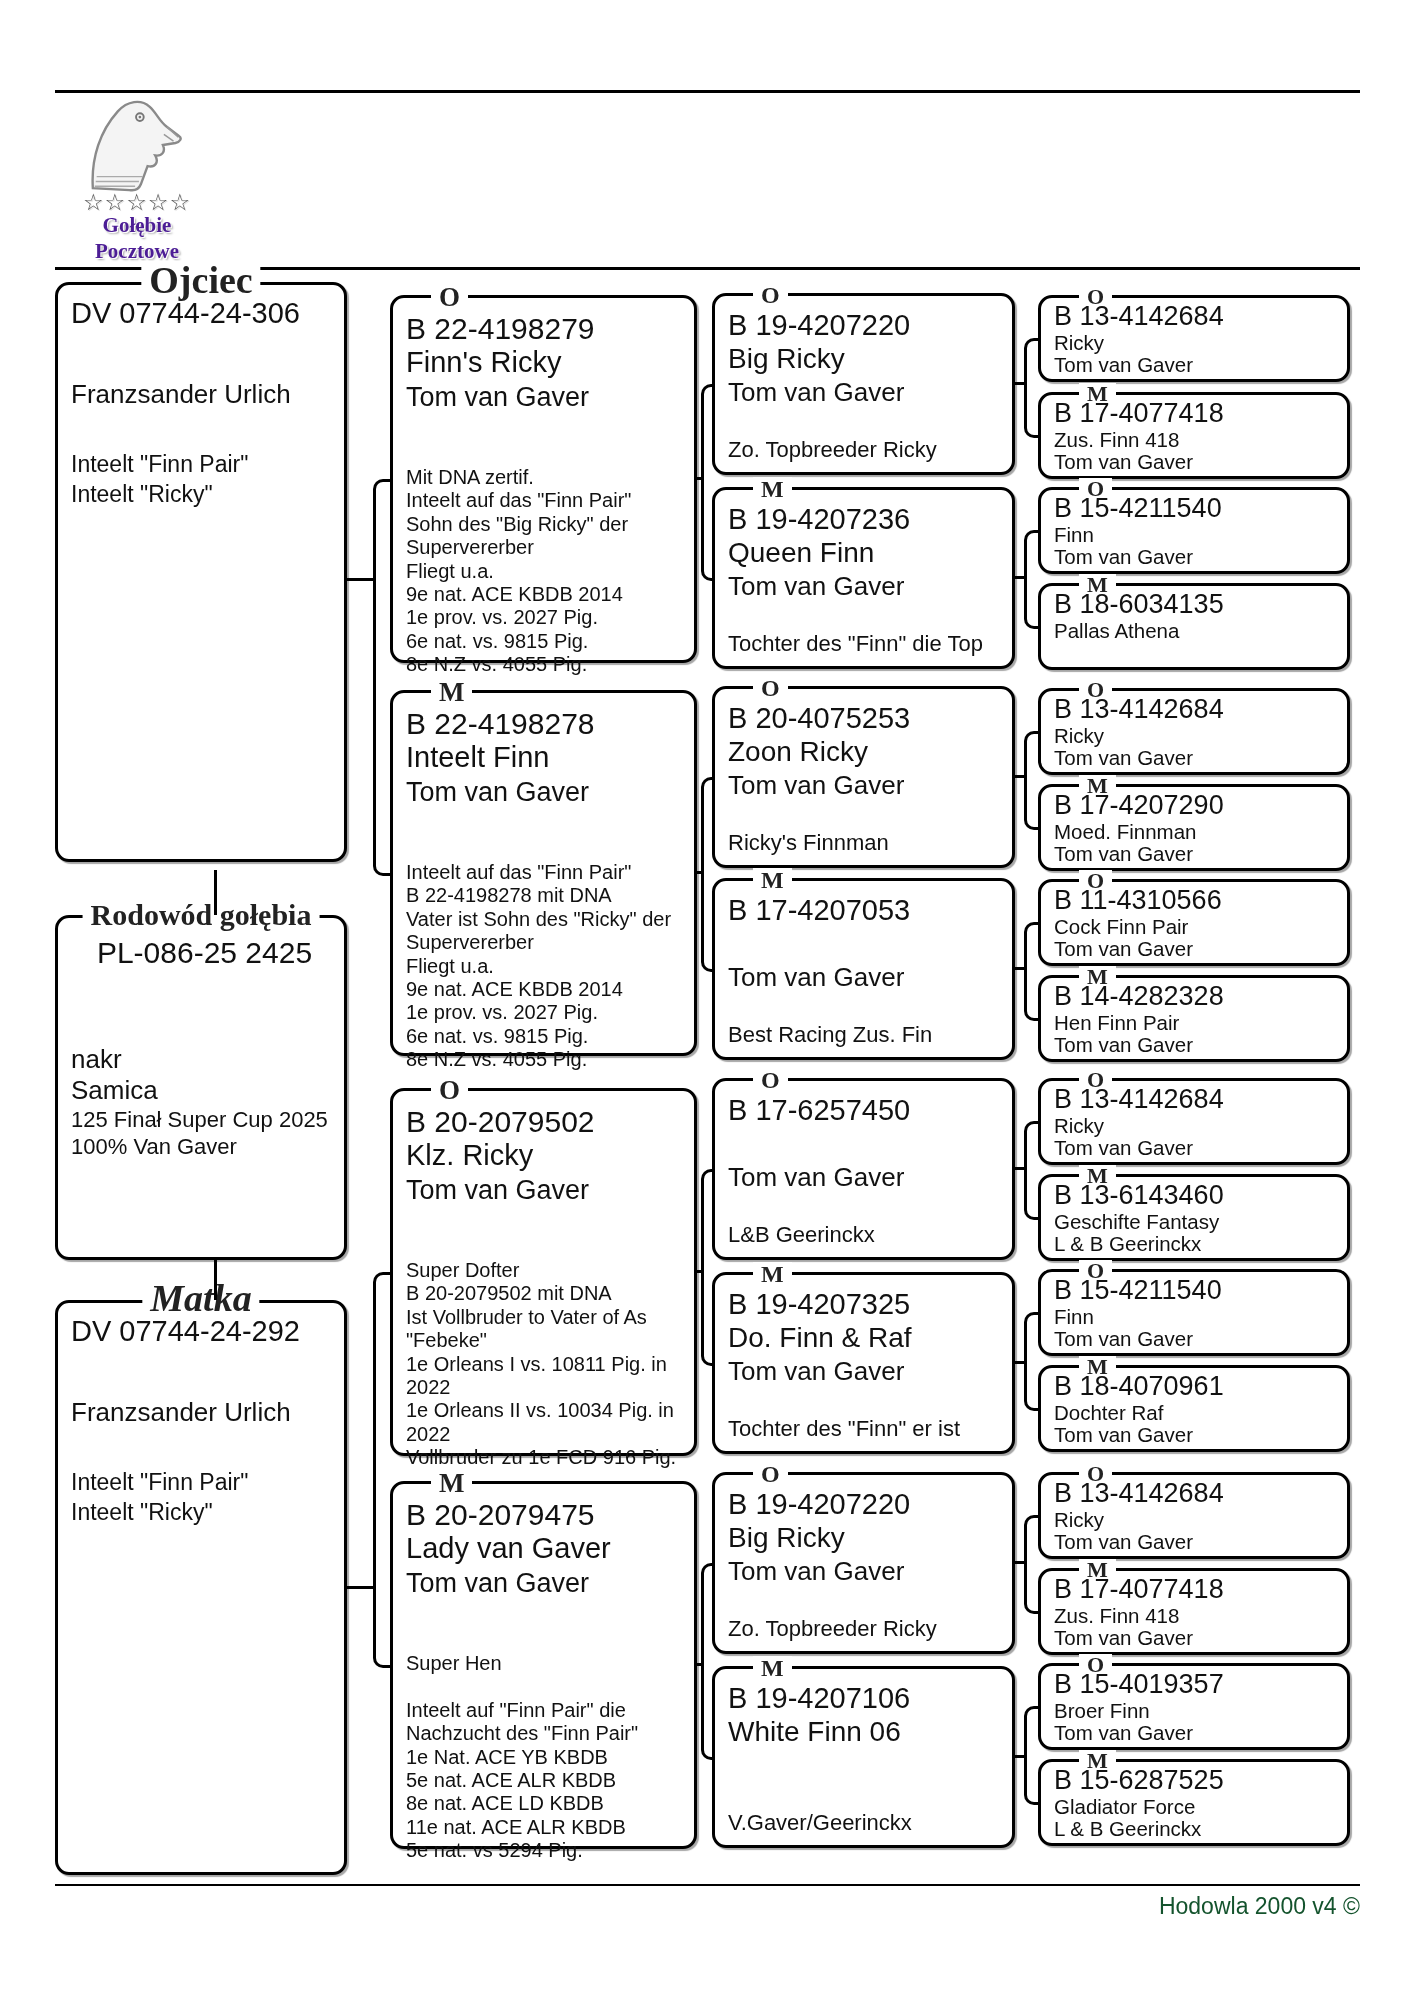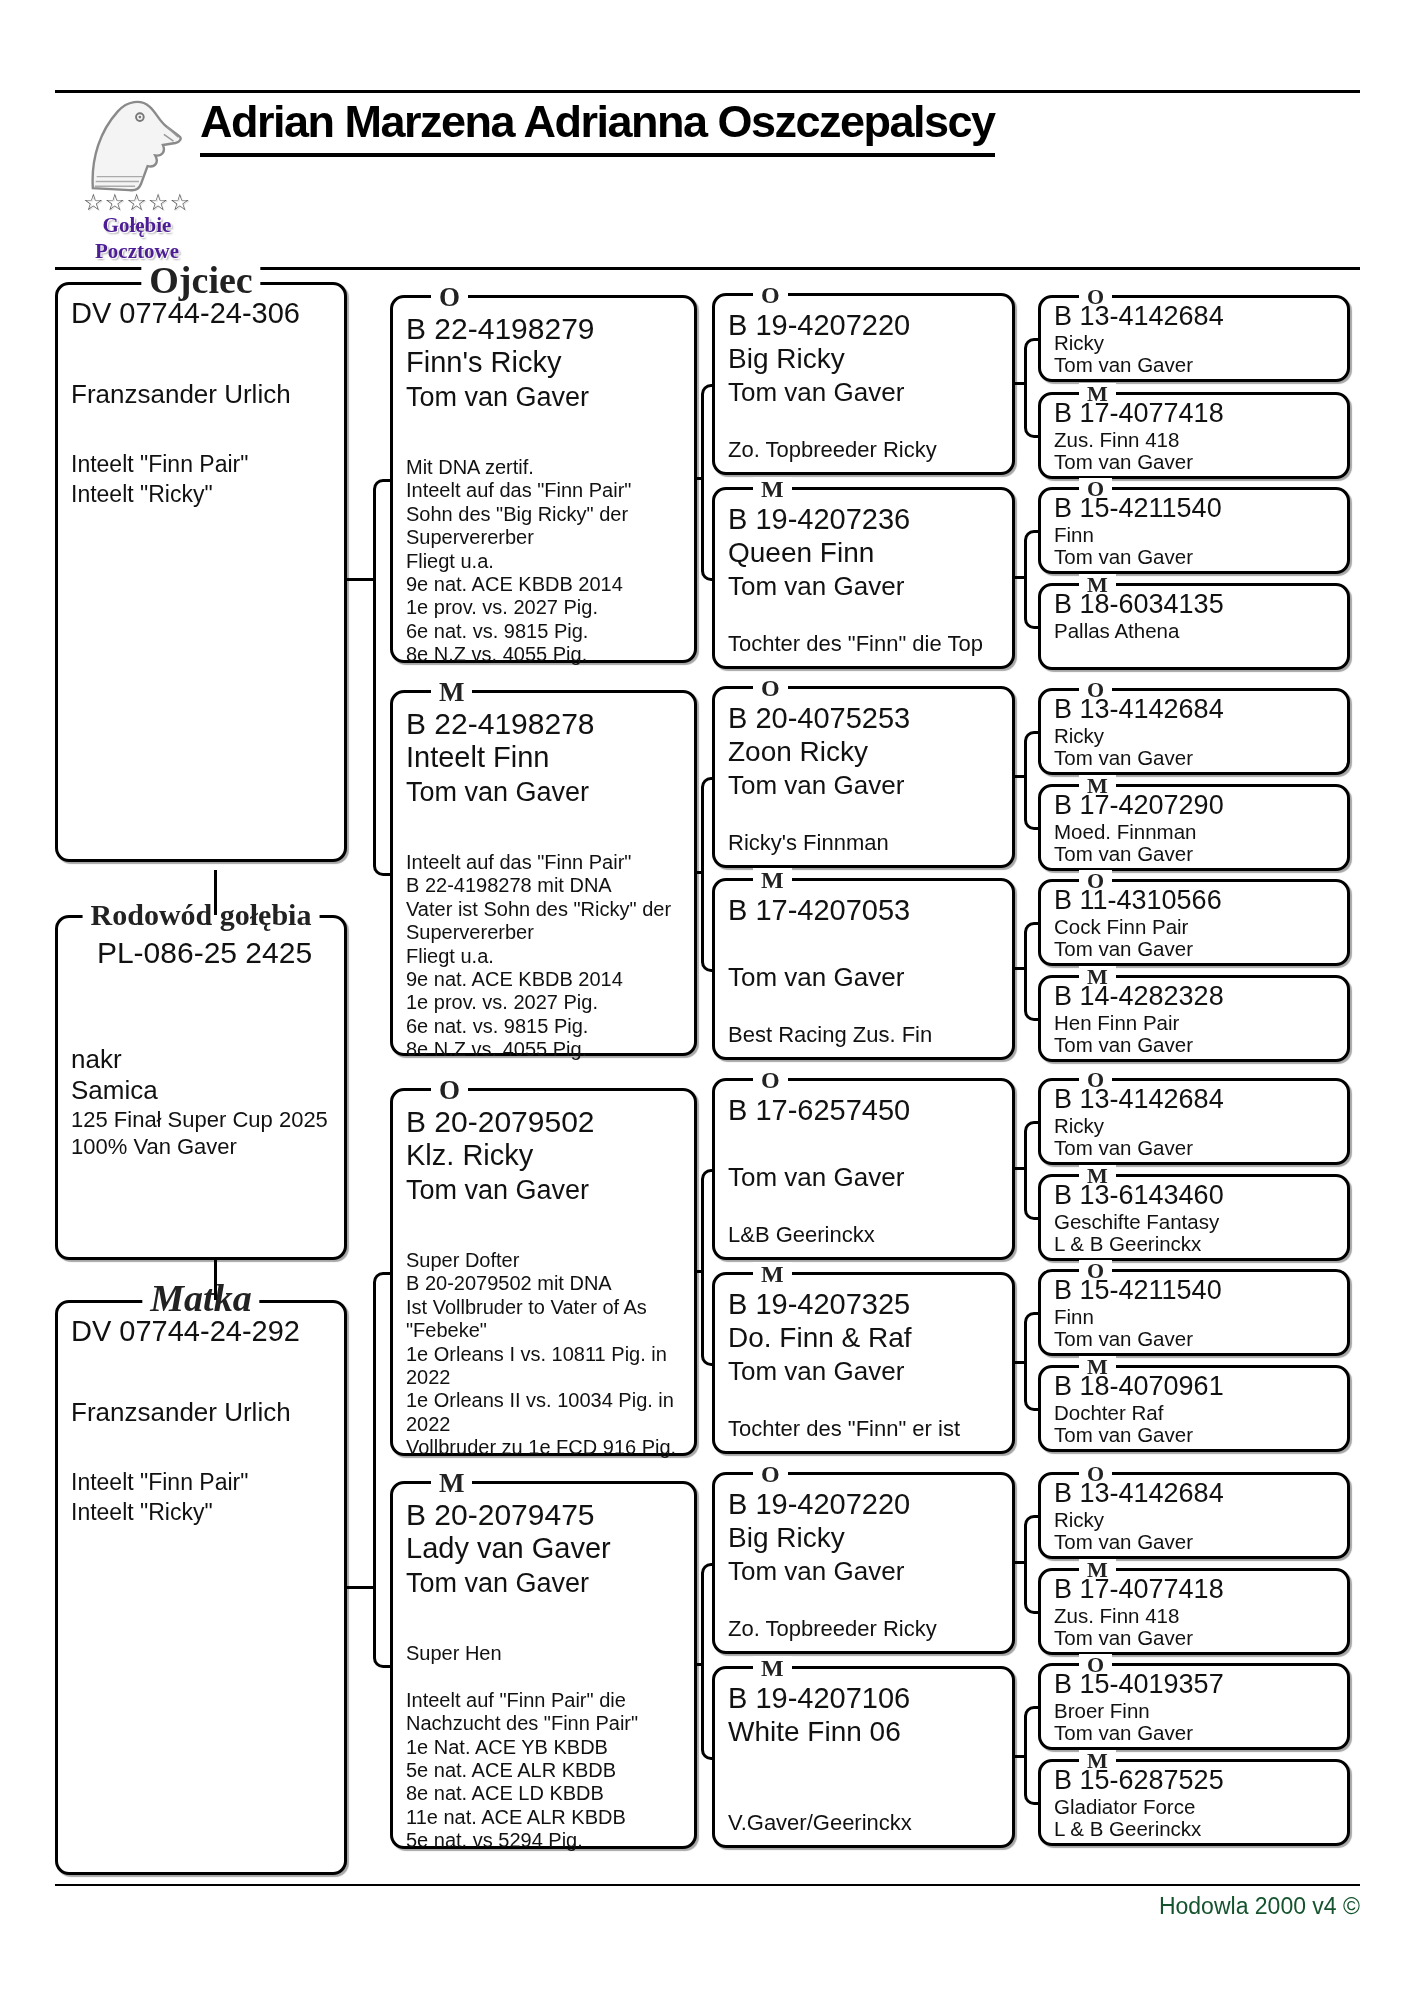--- a/index.html
+++ b/index.html
@@ -39,21 +39,21 @@
   .col1 .owner{top:94px;font-size:26px;}
   .col1 .lines{top:164px;font-size:23px;line-height:30px;}
   .subject .ring{top:18px;font-size:30px;text-align:center;}
   .subject .info{top:126px;font-size:26px;line-height:31px;}
   .subject .extra{top:188px;font-size:22px;line-height:27px;}
   
   .g2{width:307px;}
   .g2 .ring{top:14px;font-size:30px;}
   .g2 .name{top:48px;font-size:29px;}
   .g2 .breeder{top:84px;font-size:27px;}
-  .g2 .details{top:158px;font-size:20px;line-height:23.4px;}
+  .g2 .details{top:168px;font-size:20px;line-height:23.4px;}
   
   .g3{width:303px;}
   .g3 .ring{top:13px;font-size:29px;}
   .g3 .name{top:47px;font-size:28px;}
   .g3 .breeder{top:81px;font-size:26px;}
   .g3 .note{top:141px;font-size:22px;}
   
   .g4{width:312px;}
   .g4 .ring{top:3px;font-size:27px;}
   .g4 .name{top:33px;font-size:20.5px;}
@@ -81,21 +81,20 @@
       <circle cx="63" cy="22" r="4" fill="none" stroke="#777" stroke-width="2"></circle>
       <circle cx="63" cy="22" r="1.4" fill="#777"></circle>
       <path d="M91,32 L103,43 M88,40 L98,47" fill="none" stroke="#999" stroke-width="1.5"></path>
       <path d="M18,84 H66 M17,89 H62 M16,94 H58" stroke="#aaa" stroke-width="1.5"></path>
     </svg>
     <div class="stars">☆☆☆☆☆</div>
     <div class="logo-word">Gołębie</div>
     <div class="logo-word">Pocztowe</div>
   </div>
 
-  <div class="title">Adrian Marzena Adrianna Oszczepalscy</div>
 
   <div class="rule" style="left:55px;top:267px;width:1305px;"></div>
 
   <div class="pbox col1" style="left:55px;top:282px;height:580px;">
     <span class="legend legend-center" style="top:-24px;font-size:38px;">Ojciec</span>
     <div class="ring">DV 07744-24-306</div>
     <div class="owner">Franzsander Urlich</div>
     <div class="lines">Inteelt "Finn Pair"
 Inteelt "Ricky"</div>
   </div>

